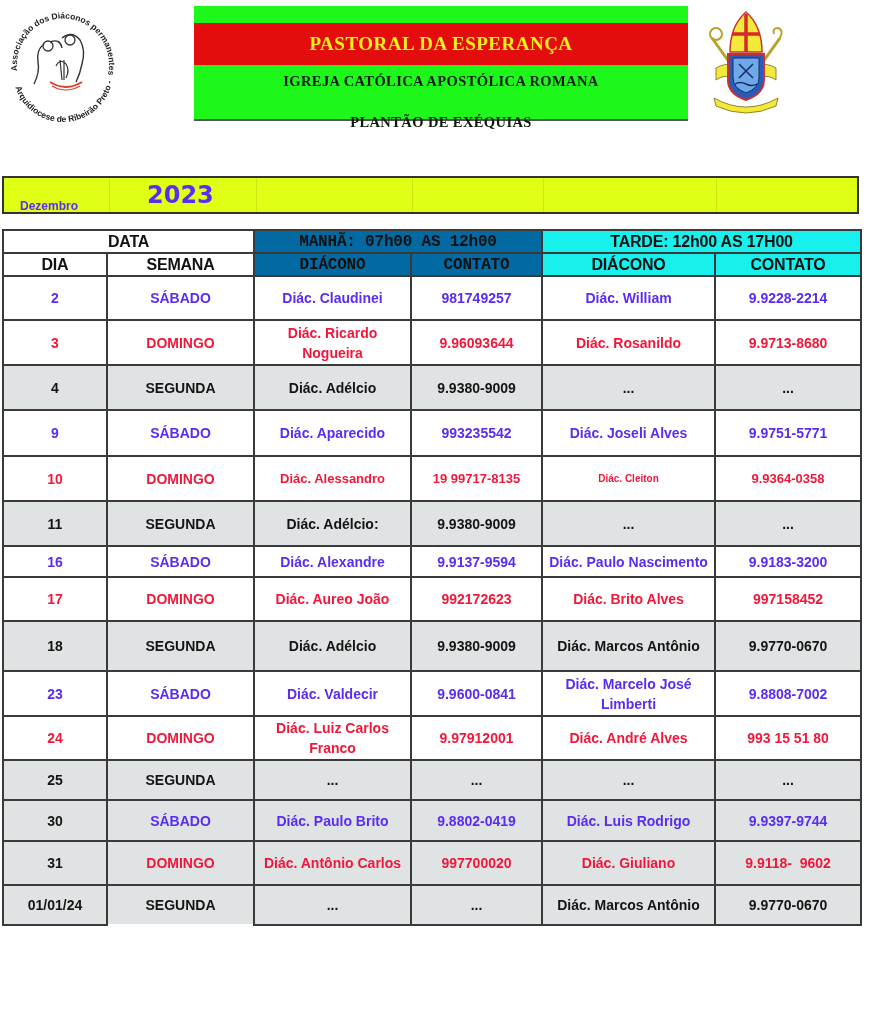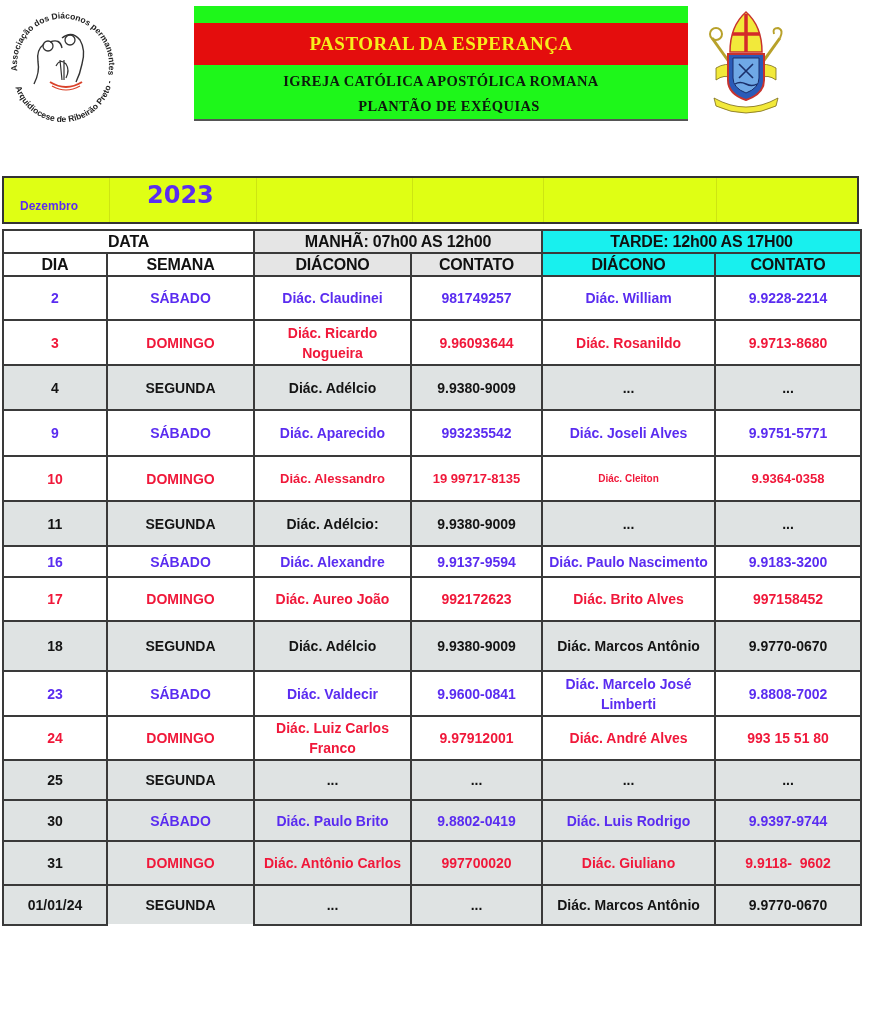--- a/index.html
+++ b/index.html
@@ -13,42 +13,42 @@
   
   .banner { position:absolute; left:194px; top:6px; width:494px; height:113px; background:#1ef71a;
             border-bottom:2px solid #555; }
   .banner-red { position:absolute; left:0; top:17px; width:100%; height:42px; background:#e40d0d;
                 display:flex; align-items:center; justify-content:center; }
   .banner-title { color:#f6ef1b; font-family:"Liberation Serif", "DejaVu Serif", serif; font-weight:bold;
                   font-size:19px; letter-spacing:0.5px; }
   .banner-sub { position:absolute; left:0; width:100%; text-align:center; color:#0d1a0d;
                 font-family:"Liberation Serif", "DejaVu Serif", serif; font-weight:bold; font-size:14.5px; letter-spacing:0.4px; }
   .banner-sub.l1 { top:67px; }
-  .banner-sub.l2 { top:92px;margin-left:8px; }
-
-  
-  .month-bar { position:absolute; left:2px; top:176px; width:857px; height:48px; background:#dfff14;
+  .banner-sub.l2 { top:108px; }
+
+  
+  .month-bar { position:absolute; left:2px; top:176px; width:857px; height:38px; background:#dfff14;
                border:2px solid #333; box-sizing:border-box; }
   .month-bar .div1 { position:absolute; left:105px; top:0; bottom:0; width:1px; background:#cde512; }
   .month-bar .div2 { position:absolute; left:252px; top:0; bottom:0; width:1px; background:#cde512; }
   .month-bar .div3 { position:absolute; left:408px; top:0; bottom:0; width:1px; background:#cde512; }
   .month-bar .div4 { position:absolute; left:539px; top:0; bottom:0; width:1px; background:#cde512; }
   .month-bar .div5 { position:absolute; left:712px; top:0; bottom:0; width:1px; background:#cde512; }
   .month-name { position:absolute; left:16px; top:21px; font-size:12px; font-weight:bold; color:#5b2df0; }
   .month-year { position:absolute; left:143px; top:3px; font-size:24px; font-weight:bold; color:#5b2df0;
                 font-family:"DejaVu Sans", sans-serif; }
 
   
   table.sched { position:absolute; left:2px; top:229px; border-collapse:collapse; table-layout:fixed;
                 width:858px; }
   table.sched td, table.sched th { border:2px solid #3a3a3a; text-align:center; vertical-align:middle;
                 font-weight:bold; padding:0 2px; line-height:20px; overflow:hidden; }
   table.sched th { font-size:16px; color:#111; height:21px; font-family:"Liberation Sans", sans-serif; letter-spacing:-0.2px;margin-top:7px; }
   table.sched th.grp-data, table.sched th.sub-data { background:#ffffff; }
-  table.sched th.grp-manha, table.sched th.sub-manha { background:#e5e5e5; }
+  table.sched th.grp-manha, table.sched th.sub-manha { background:#0369a1;font-family:Liberation Mono, monospace; }
   table.sched th.grp-tarde, table.sched th.sub-tarde { background:#18f0ee; }
   table.sched td { font-size:14px; }
   tr.row td { background:#ffffff; }
   tr.row.gray td { background:#dfe3e3; }
   tr.row.last td.semana { background:#dfe3e3; border-left-color:#3a3a3a; }
 
   .c-sab { color:#5a2cf0; }
   .c-dom { color:#f0183a; }
   .c-seg { color:#141414; }
 

